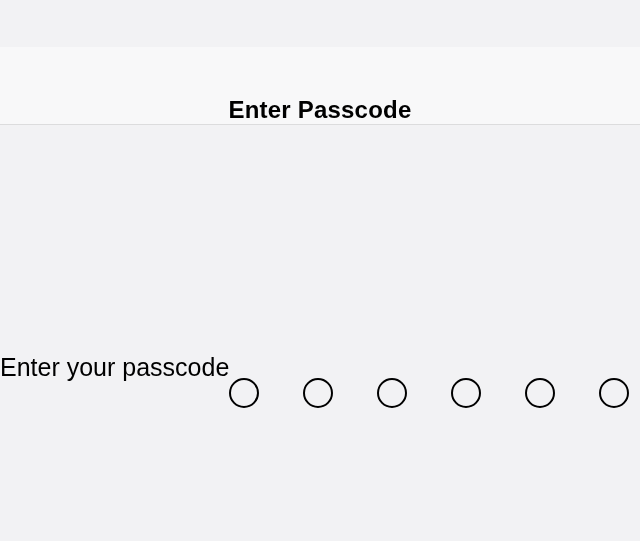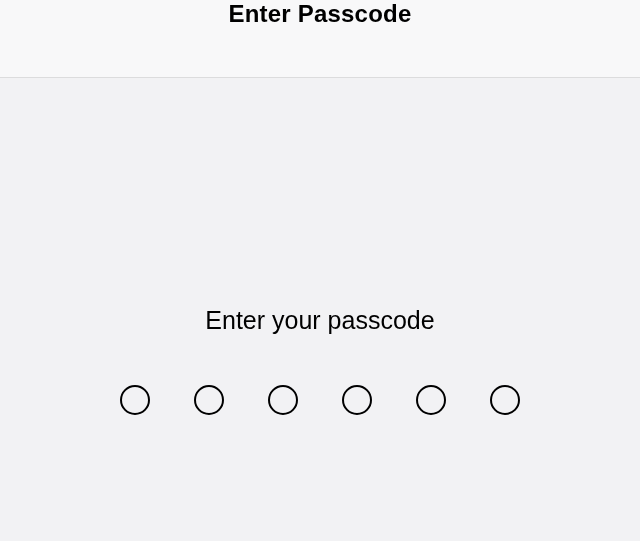--- a/index.html
+++ b/index.html
@@ -13,22 +13,23 @@
       height: 541px;
       background: #f2f2f4;
       overflow: hidden;
     }
     .header {
       position: relative;
       height: 78px;
       background: #f8f8f9;
       border-bottom: 1px solid #dcdcdd;
       display: flex;
-      align-items: flex-start;
+      align-items: flex-end;
       justify-content: center;
+      margin-top: 47px;
     }
     .header-title {
       font-size: 24px;
       font-weight: 600;
       color: #000;
       letter-spacing: 0.2px;
     }
     .cancel-btn {
       position: absolute;
       right: 24px;
@@ -37,21 +38,21 @@
       font-size: 24px;
       font-weight: 400;
       color: #007aff;
       background: none;
       border: none;
       cursor: pointer;
       font-family: inherit;
     }
     .content {
       display: flex;
-      flex-direction: column;
+      flex-direction: row;
       align-items: center;
       padding-top: 228px;
     }
     .prompt {
       font-size: 25px;
       font-weight: 400;
       color: #000;
       margin-bottom: 50px;
     }
     .dots {

